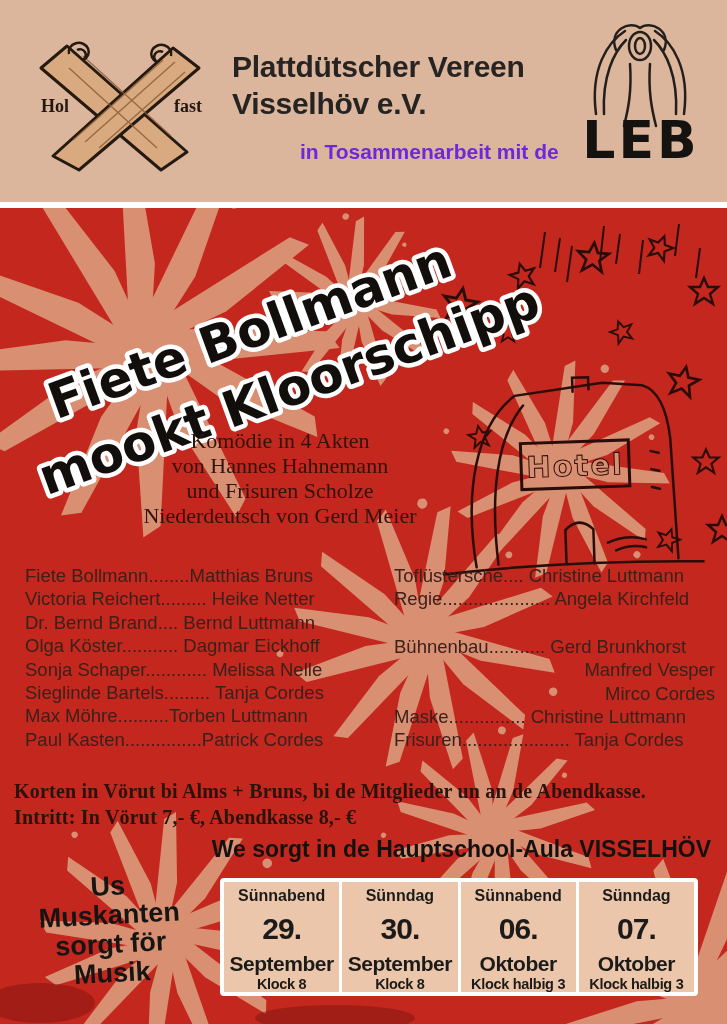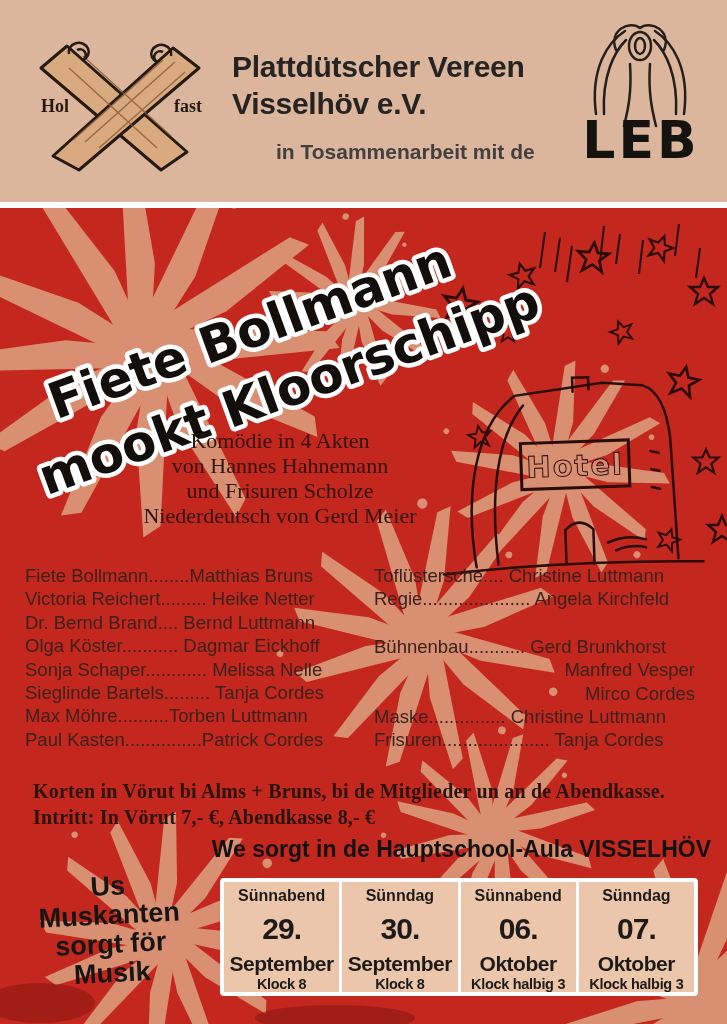--- a/index.html
+++ b/index.html
@@ -4,38 +4,38 @@
 <style>
   html,body{margin:0;padding:0;background:#666;}
   .poster{position:relative;width:727px;height:1024px;overflow:hidden;
           font-family:"Liberation Sans",sans-serif;background:var(--c-red,#c3271d);}
   
   .top{position:absolute;top:0;left:0;width:727px;height:202px;background:var(--c-peach,#dcb69c);}
   .divider{position:absolute;top:202px;left:0;width:727px;height:6px;background:#fff;}
   .logo-x{position:absolute;left:25px;top:24px;width:190px;height:148px;}
   .logo-word{font-family:"Liberation Serif",serif;font-weight:bold;font-size:18px;fill:#26180f;text-anchor:middle;}
   .org{position:absolute;left:232px;top:48px;color:#262423;font-weight:bold;font-size:30px;line-height:37px;letter-spacing:-0.3px;}
-  .coop{position:absolute;left:276px;top:140px;font-weight:bold;font-size:21px;color:#404040;}
+  .coop{position:absolute;left:300px;top:140px;font-weight:bold;font-size:21px;color:#6d28d9;}
   .leb{position:absolute;left:568px;top:14px;width:145px;height:154px;}
   .leb-fig{fill:none;stroke:#241f1b;stroke-width:2.5px;stroke-linecap:round;}
   .leb-text{font-family:"DejaVu Sans",sans-serif;font-weight:bold;font-size:52px;fill:#151310;text-anchor:middle;letter-spacing:3px;}
   
   .stage{position:absolute;top:208px;left:0;width:727px;height:816px;}
   .bg{position:absolute;top:0;left:0;width:727px;height:816px;}
   .title-svg{position:absolute;left:0;top:2px;width:600px;height:350px;overflow:visible;}
   .title-line{font-family:"DejaVu Sans",sans-serif;font-weight:bold;font-size:50px;fill:#120e0c;
               stroke:#fff;stroke-width:9px;paint-order:stroke;stroke-linejoin:round;text-anchor:middle;}
   .subtitle{position:absolute;left:15px;top:220px;width:530px;text-align:center;
             font-family:"Liberation Serif",serif;font-weight:normal;font-size:22px;line-height:25px;color:#30140c;}
   .cast{position:absolute;font-size:18.5px;line-height:23.4px;color:#3a211b;}
   .cast-left{left:25px;top:356px;width:325px;}
-  .cast-right{left:374px;top:356px;width:321px;}
+  .cast-right{left:394px;top:356px;width:321px;}
   .gap{height:24px;}
   .ralign{text-align:right;}
-  .tickets{position:absolute;left:33px;top:570px;width:682px;font-family:"Liberation Serif",serif;
+  .tickets{position:absolute;left:14px;top:570px;width:682px;font-family:"Liberation Serif",serif;
            font-weight:bold;font-size:20px;line-height:26px;color:#2a130b;letter-spacing:0.2px;}
   .venue{position:absolute;left:0;top:628px;width:711px;text-align:right;font-weight:bold;font-size:23px;color:#141210;}
   .music{position:absolute;left:12px;top:664px;width:196px;text-align:center;font-weight:bold;
          font-size:27px;line-height:29px;color:#161513;transform:rotate(-3deg);}
   .dates{position:absolute;left:220px;top:670px;width:478px;height:118px;background:var(--c-panel,#ebc6aa);
          border:4px solid #fff;border-radius:4px;box-sizing:border-box;display:flex;color:#1d1b19;overflow:hidden;}
   .show{flex:1;text-align:center;padding-top:4px;}
   .show + .show{border-left:3px solid #fff;}
   .day{font-weight:bold;font-size:16px;line-height:20px;}
   .num{font-weight:bold;font-size:30px;line-height:46px;letter-spacing:-1px;}

